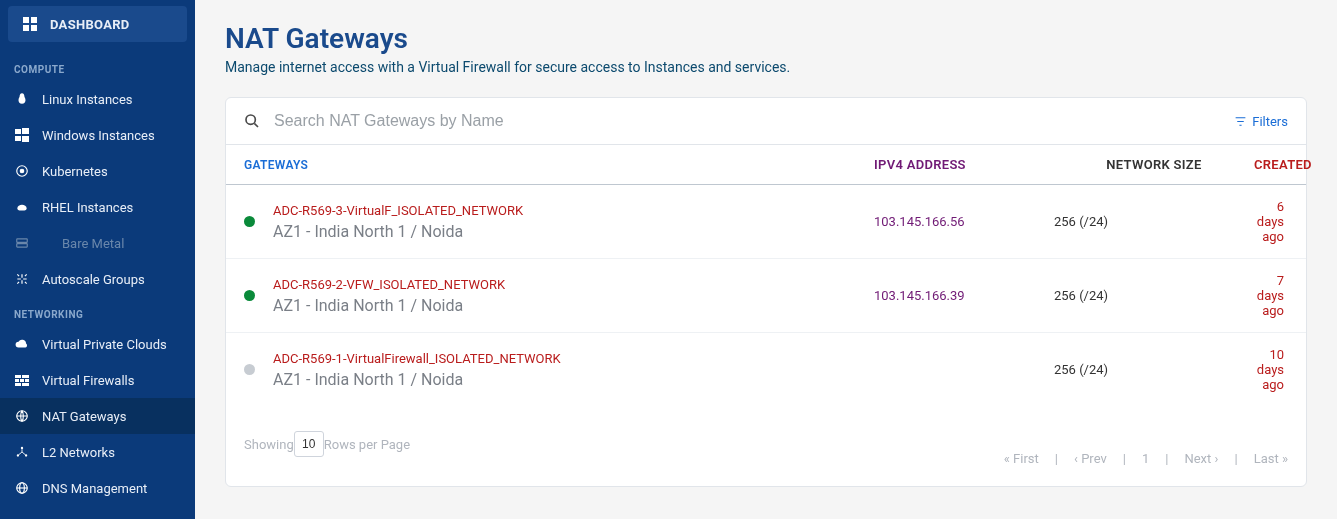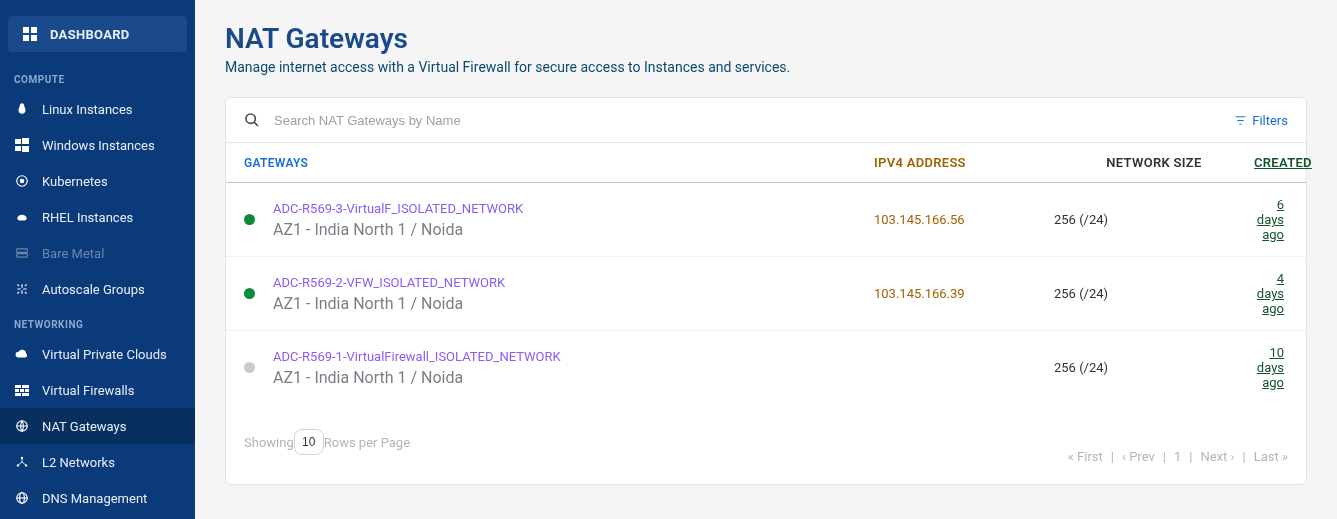--- a/index.html
+++ b/index.html
@@ -11,21 +11,20 @@
       overflow: hidden;
       display: flex;
     }
 
     
     .sidebar {
       width: 195px;
       background: #0b3a7a;
       color: #fff;
       flex-shrink: 0;
-      padding-top: 10px;
       overflow-y: auto;
     }
     .sidebar-item {
       display: flex;
       align-items: center;
       padding: 10px 14px;
       font-size: 13px;
       cursor: pointer;
       color: #e8eef7;
     }
@@ -35,20 +34,21 @@
       margin: 6px 8px 10px 8px;
       font-weight: 700;
       text-transform: uppercase;
       letter-spacing: 0.3px;
     }
     .sidebar-item.active {
       background: #08305f;
     }
     .sidebar-item.disabled {
       color: #6a87ab;
+      gap: 20px;
     }
     .sidebar-icon {
       width: 16px;
       height: 16px;
       margin-right: 12px;
       display: inline-flex;
       align-items: center;
       justify-content: center;
       flex-shrink: 0;
     }
@@ -98,21 +98,21 @@
       flex: 1;
     }
     .search-icon-wrap {
       margin-right: 14px;
       color: #4a4a4a;
     }
     .search-input {
       flex: 1;
       border: none;
       outline: none;
-      font-size: 13px;
+      font-size: 16px;
       color: #1d4ed8;
     }
     .search-input::placeholder { color: #9aa0a6; }
     .filters-btn {
       display: inline-flex;
       align-items: center;
       gap: 5px;
       color: #1a6dd6;
       font-size: 13px;
       cursor: pointer;
@@ -129,59 +129,59 @@
       border-bottom: 1px solid #bfc7d0;
     }
     .row {
       display: flex;
       align-items: center;
       padding: 14px 18px;
       border-bottom: 1px solid #eef1f4;
     }
     .row:last-of-type { border-bottom: none; }
     .col-gw { flex: 0 0 630px; display: flex; align-items: center; }
-    .col-ip { flex: 0 0 180px; color: #a16207; font-size: 13px; }
+    .col-ip { flex: 0 0 180px; color: #701a75; font-size: 13px; }
     .col-ns { flex: 0 0 200px; color: #333; font-size: 13px; text-align: left; }
-    .col-ct { flex: 1; text-align: right; color: #14532d; font-size: 13px; padding-right: 4px; text-decoration: underline; }
+    .col-ct { flex: 1; text-align: right; color: #b91c1c; font-size: 13px; padding-right: 4px; }
     .thead .col-ns { text-align: center; }
     .thead .col-ct { text-align: right; }
 
     .status-dot {
       width: 11px;
       height: 11px;
       border-radius: 50%;
       margin-right: 18px;
       flex-shrink: 0;
     }
     .status-dot.green { background: #0a8a3a; }
     .status-dot.gray  { background: #c7ccd2; }
     .gw-text { display: flex; flex-direction: column; }
-    .gw-name { color: #8b5cf6; font-size: 13px; cursor: pointer; }
+    .gw-name { color: #b91c1c; font-size: 13px; cursor: pointer; }
     .gw-sub  { color: #7a7f87; font-size: 16px; margin-top: 4px; }
 
     
     .tfoot {
       display: flex;
       align-items: center;
       justify-content: space-between;
       padding: 16px 18px 20px 18px;
       color: #b0b5bd;
       font-size: 13px;
     }
     .rpp { display: flex; align-items: center; gap: 0; }
     .rpp input {
       width: 30px;
       text-align: center;
       border: 1px solid #cfd4dc;
-      border-radius: 8px;
+      border-radius: 3px;
       font-size: 12px;
       padding: 5px 2px;
       color: #333;
     }
-    .pager { display: flex; gap: 8px; align-items: flex-end; margin-top: 29px; }
+    .pager { display: flex; gap: 16px; align-items: flex-end; margin-top: 29px; }
     .pager span { cursor: pointer; }
 
     svg { display: block; }
   </style>
 </head>
 <body>
 
 <nav class="sidebar">
   <div class="sidebar-item dashboard">
     <span class="sidebar-icon">
@@ -365,21 +365,21 @@
         <div class="row">
     <div class="col-gw">
       <span class="status-dot green"></span>
       <div class="gw-text">
         <span class="gw-name">ADC-R569-2-VFW_ISOLATED_NETWORK</span>
         <span class="gw-sub">AZ1 - India North 1 / Noida</span>
       </div>
     </div>
     <div class="col-ip">103.145.166.39</div>
     <div class="col-ns">256 (/24)</div>
-    <div class="col-ct">4 days ago</div>
+    <div class="col-ct">7 days ago</div>
   </div>
         <div class="row">
     <div class="col-gw">
       <span class="status-dot gray"></span>
       <div class="gw-text">
         <span class="gw-name">ADC-R569-1-VirtualFirewall_ISOLATED_NETWORK</span>
         <span class="gw-sub">AZ1 - India North 1 / Noida</span>
       </div>
     </div>
     <div class="col-ip"></div>

